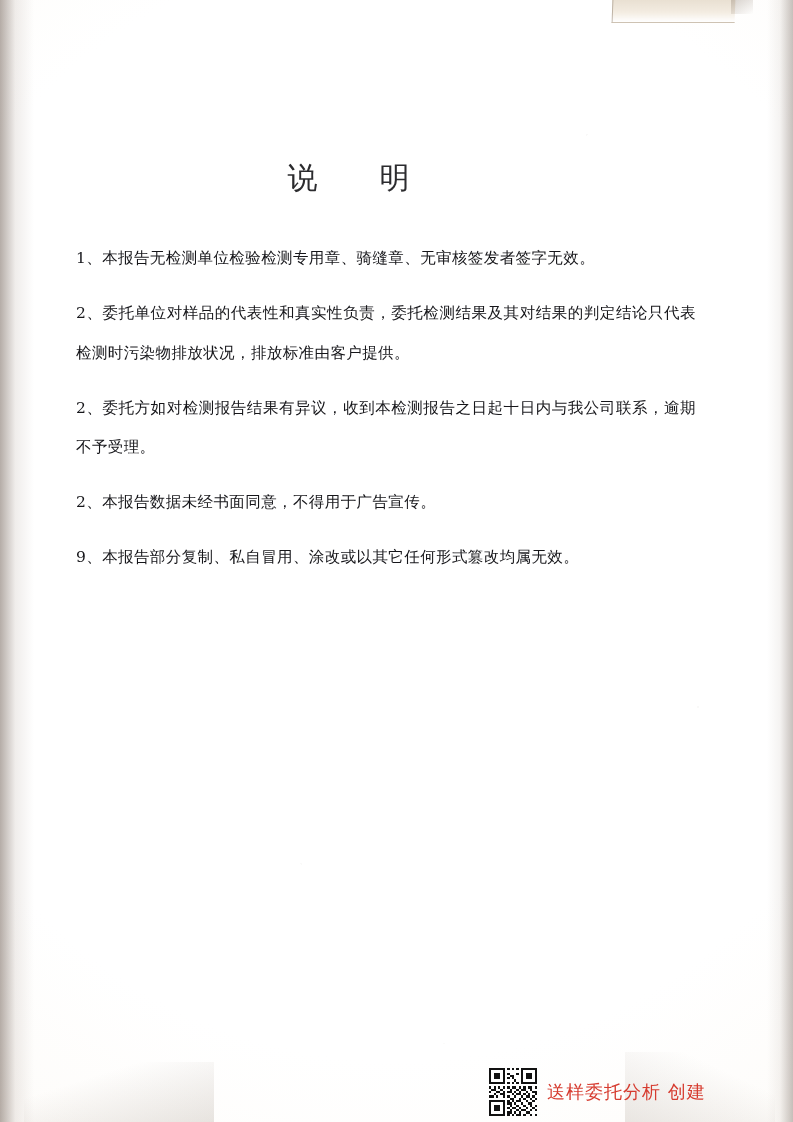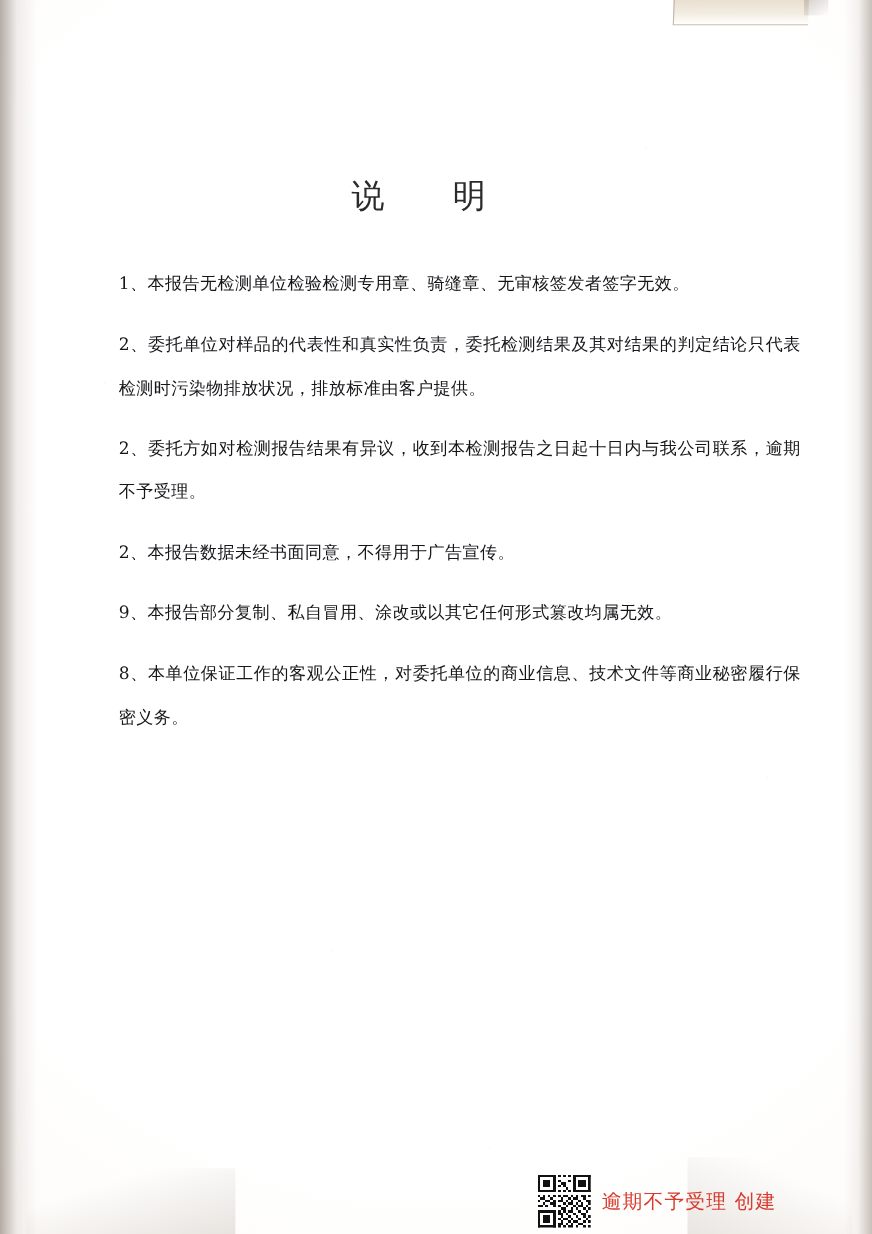--- a/index.html
+++ b/index.html
@@ -80,21 +80,20 @@
     height: 70px;
     background: linear-gradient(to top right, rgba(150,135,120,0.20), rgba(255,255,255,0) 70%);
     pointer-events: none;
   }
 
   .content {
     position: absolute;
     left: 0;
     top: 0;
     width: 697px;
-    padding-left: 32px;
   }
 
   .doc-title {
     text-align: center;
     font-size: 30px;
     letter-spacing: 16px;
     color: #2b2b2e;
     margin-top: 158px;
     font-family: "DejaVu Serif", "Liberation Serif", serif;
     font-weight: 500;
@@ -166,21 +165,20 @@
 
   <div class="content">
     <div class="doc-title">说　明</div>
 
     <div class="clauses">
       <p class="clause">1、本报告无检测单位检验检测专用章、骑缝章、无审核签发者签字无效。</p>
       <p class="clause">2、委托单位对样品的代表性和真实性负责，委托检测结果及其对结果的判定结论只代表检测时污染物排放状况，排放标准由客户提供。</p>
       <p class="clause">2、委托方如对检测报告结果有异议，收到本检测报告之日起十日内与我公司联系，逾期不予受理。</p>
       <p class="clause">2、本报告数据未经书面同意，不得用于广告宣传。</p>
       <p class="clause">9、本报告部分复制、私自冒用、涂改或以其它任何形式篡改均属无效。</p>
-      <p class="clause">8、本单位保证工作的客观公正性，对委托单位的商业信息、技术文件等商业秘密履行保密义务。</p>
     </div>
   </div>
 
   <div class="footer-stamp">
     <div class="qr">
       <svg width="48" height="48" viewBox="0 0 21 21" shape-rendering="crispEdges">
         <rect width="21" height="21" fill="#ffffff"></rect>
         <g fill="#111111">
 
           <rect x="0" y="0" width="7" height="1"></rect>
@@ -288,17 +286,17 @@
             <rect x="16" y="19" width="2" height="1"></rect>
           <rect x="8" y="20" width="1" height="1"></rect>
             <rect x="10" y="20" width="1" height="1"></rect>
           <rect x="12" y="20" width="2" height="1"></rect>
             <rect x="15" y="20" width="1" height="1"></rect>
           <rect x="18" y="20" width="1" height="1"></rect>
             <rect x="20" y="20" width="1" height="1"></rect>
         </g>
       </svg>
     </div>
-    <div class="stamp-text" style="color: rgb(214, 59, 47);">逾期不予受理 创建</div>
+    <div class="stamp-text" style="color: rgb(214, 59, 47);">送样委托分析 创建</div>
   </div>
 
   <div class="noise"></div>
 </div>
 
 </body></html>

